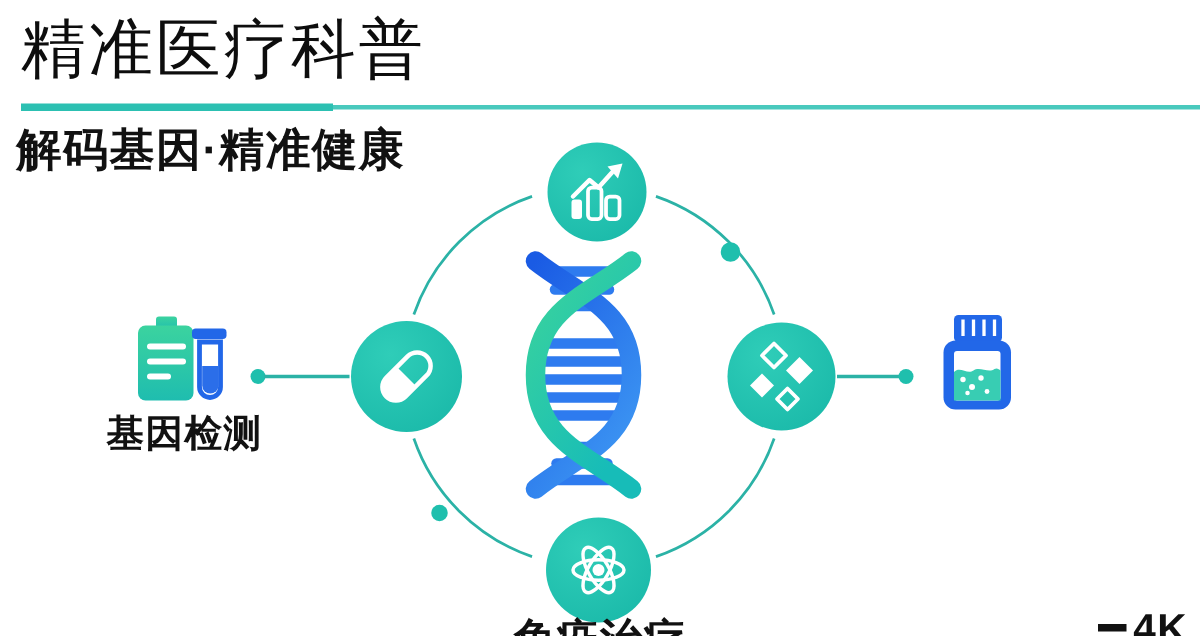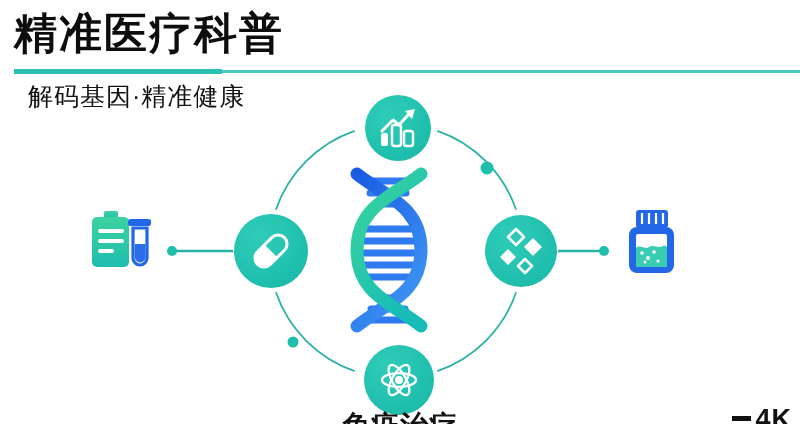--- a/index.html
+++ b/index.html
@@ -2,27 +2,27 @@
 <html><head>
 <meta charset="utf-8">
 <style>
   html,body{margin:0;padding:0;background:#e8e8e8;}
   .stage{
     position:relative;width:800px;height:424px;background:#ffffff;
     overflow:hidden;font-family:"Liberation Sans","DejaVu Sans",sans-serif;
   }
   .title{
     position:absolute;left:14px;top:10px;margin:0;
-    font-size:43px;font-weight:700;color:#0d0d0d;letter-spacing:2px;line-height:1.1;
+    font-size:43px;font-weight:400;color:#0d0d0d;letter-spacing:2px;line-height:1.1;
   }
   .underline-thick{position:absolute;left:14px;top:69px;width:208px;height:5px;background:#2cc0b2;}
   .underline-thin{position:absolute;left:222px;top:70px;width:578px;height:3px;background:#49c9bd;}
   .subtitle{
-    position:absolute;left:28px;top:80px;
-    font-size:25px;font-weight:400;color:#111;letter-spacing:1px;
+    position:absolute;left:11px;top:80px;
+    font-size:30px;font-weight:700;color:#111;letter-spacing:1px;
   }
   .diagram-svg{position:absolute;left:0;top:0;}
   .side-label{
     position:absolute;top:272px;width:180px;text-align:center;
     font-size:25px;font-weight:900;color:#111;letter-spacing:1px;
   }
   .label-left{left:33px;}
   .label-right{left:559px;font-size:26px;}
   .label-bottom{
     position:absolute;left:310px;top:407px;width:180px;text-align:center;
@@ -167,20 +167,21 @@
       <g fill="#fff">
         <circle cx="642" cy="253" r="1.8"></circle>
         <circle cx="648" cy="258" r="2"></circle>
         <circle cx="654" cy="252" r="1.8"></circle>
         <circle cx="645" cy="262" r="1.5"></circle>
         <circle cx="658" cy="261" r="1.6"></circle>
       </g>
     </g>
   </svg>
 
+  <div class="side-label label-left">基因检测</div>
   <div class="label-bottom">免疫治疗</div>
 
   <div class="watermark">
     <span class="dash"></span>
     <span class="wm-text">4K</span>
   </div>
 
 </div>
 
 </body></html>

